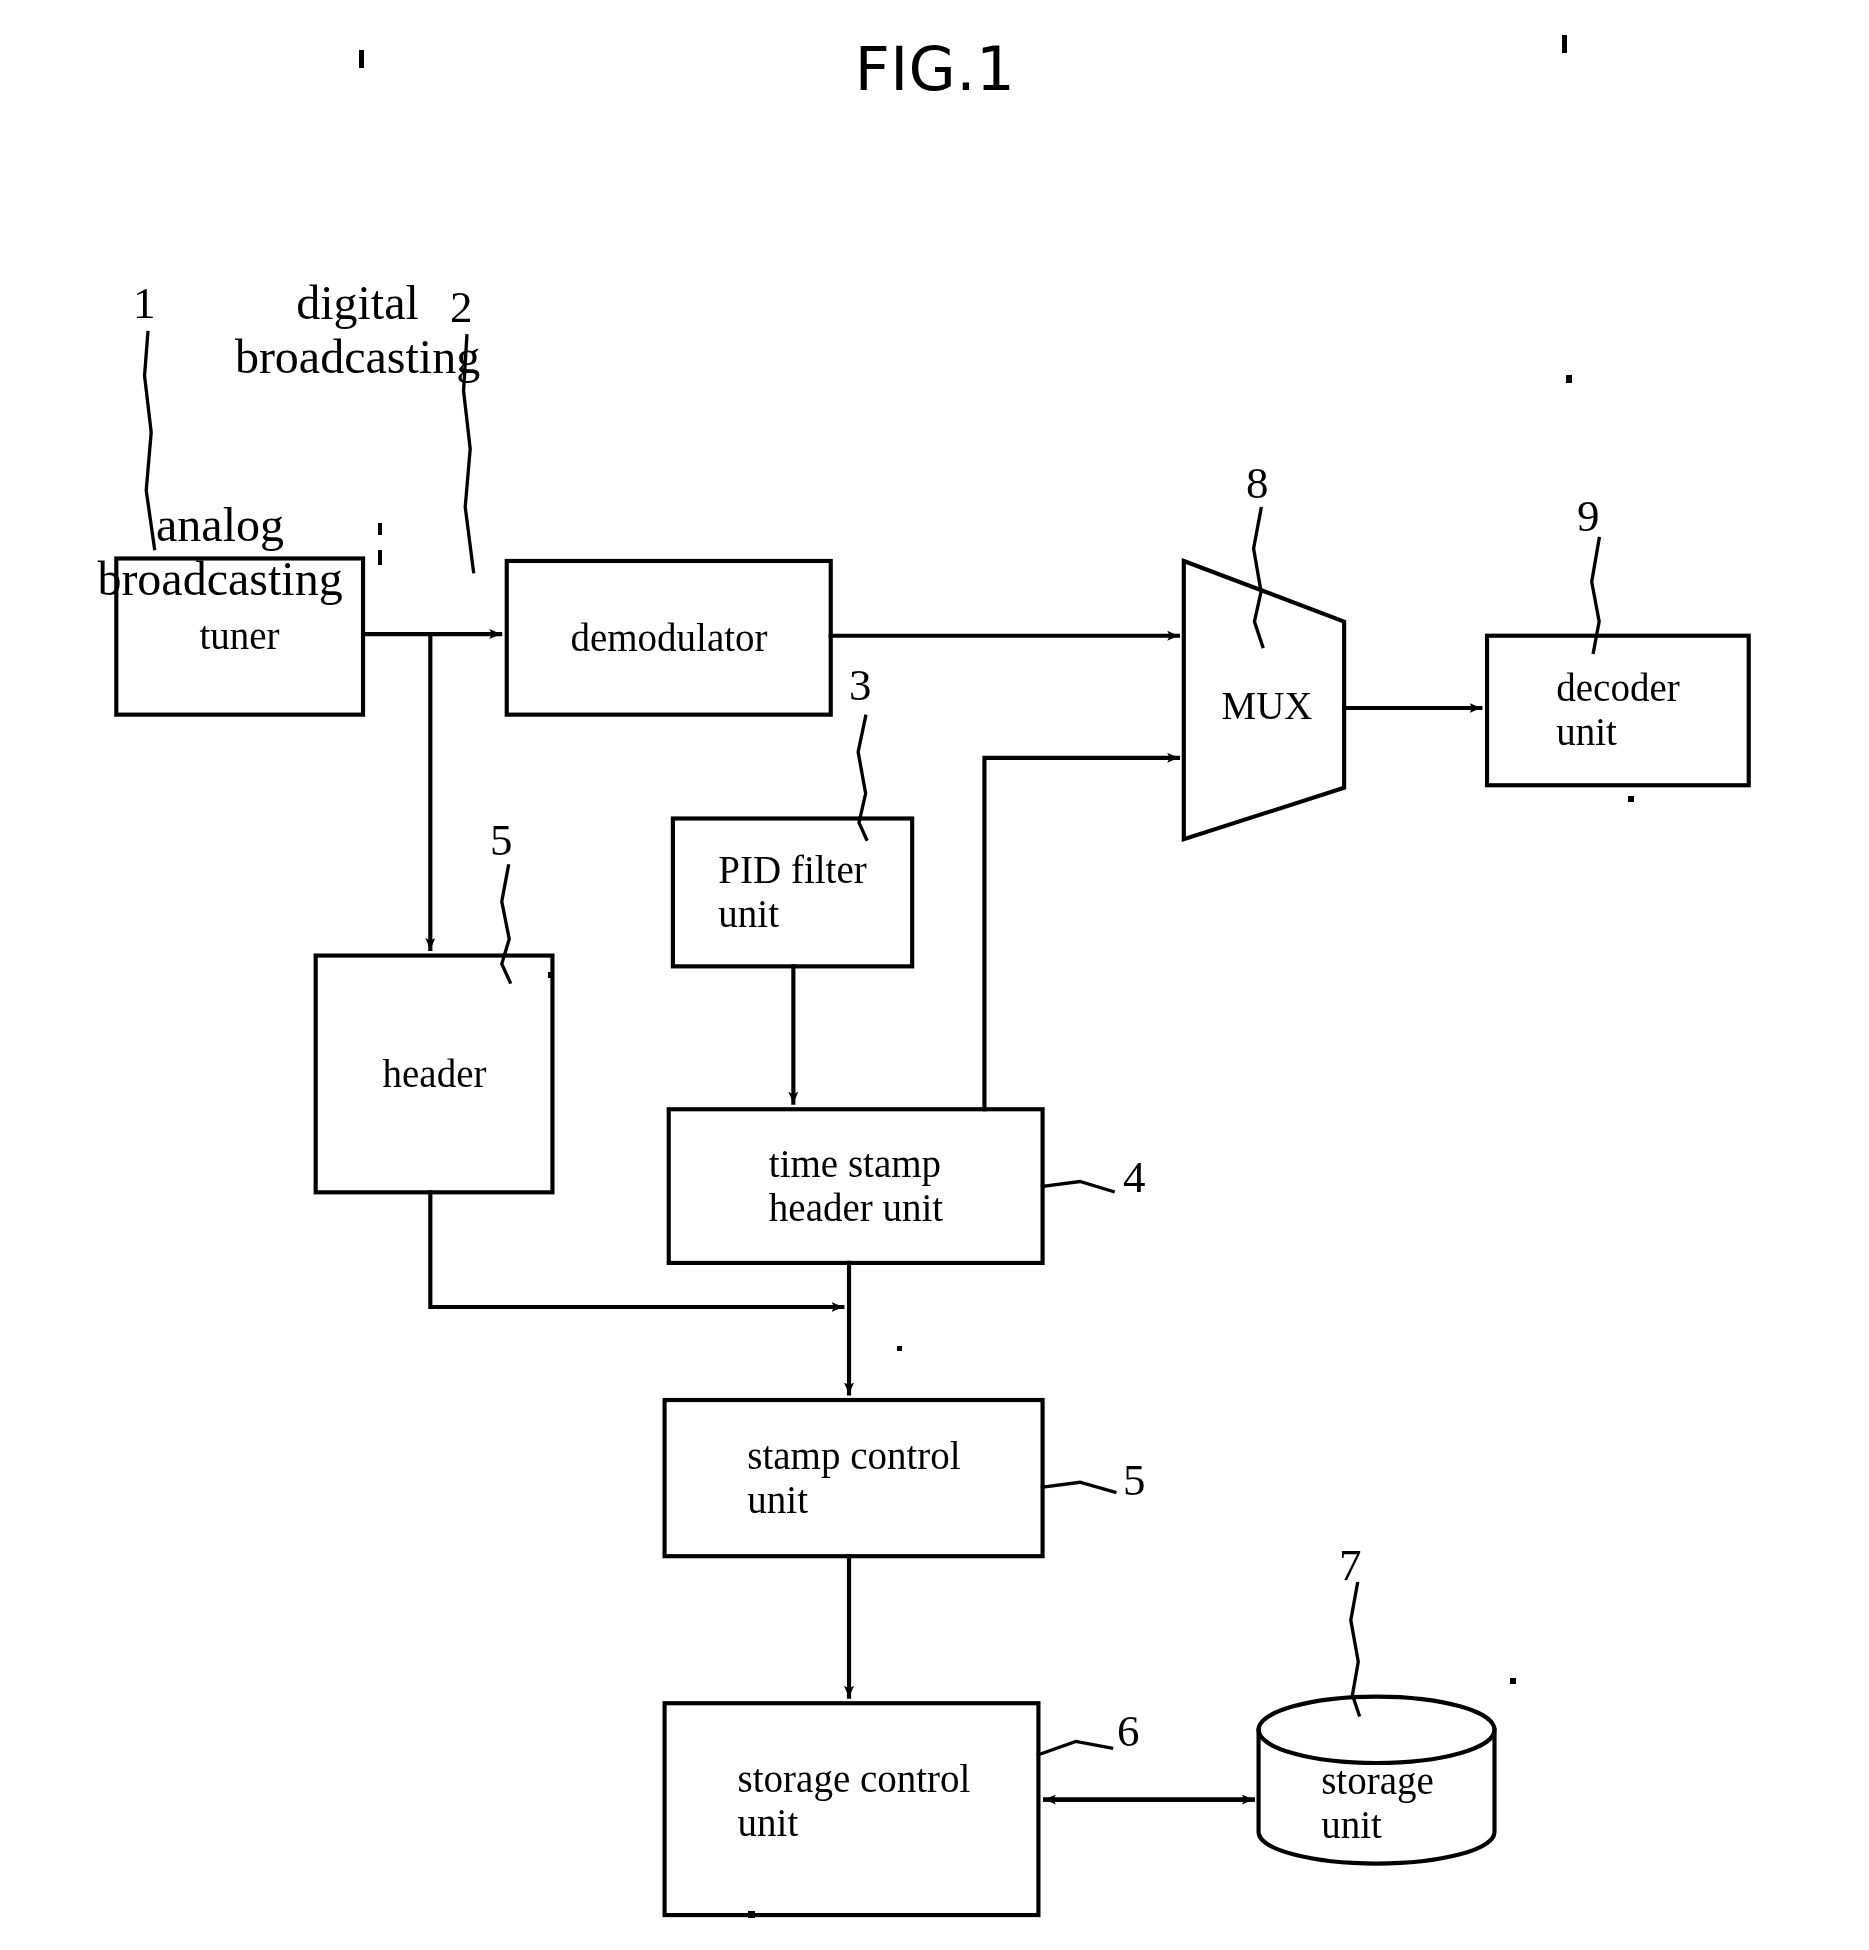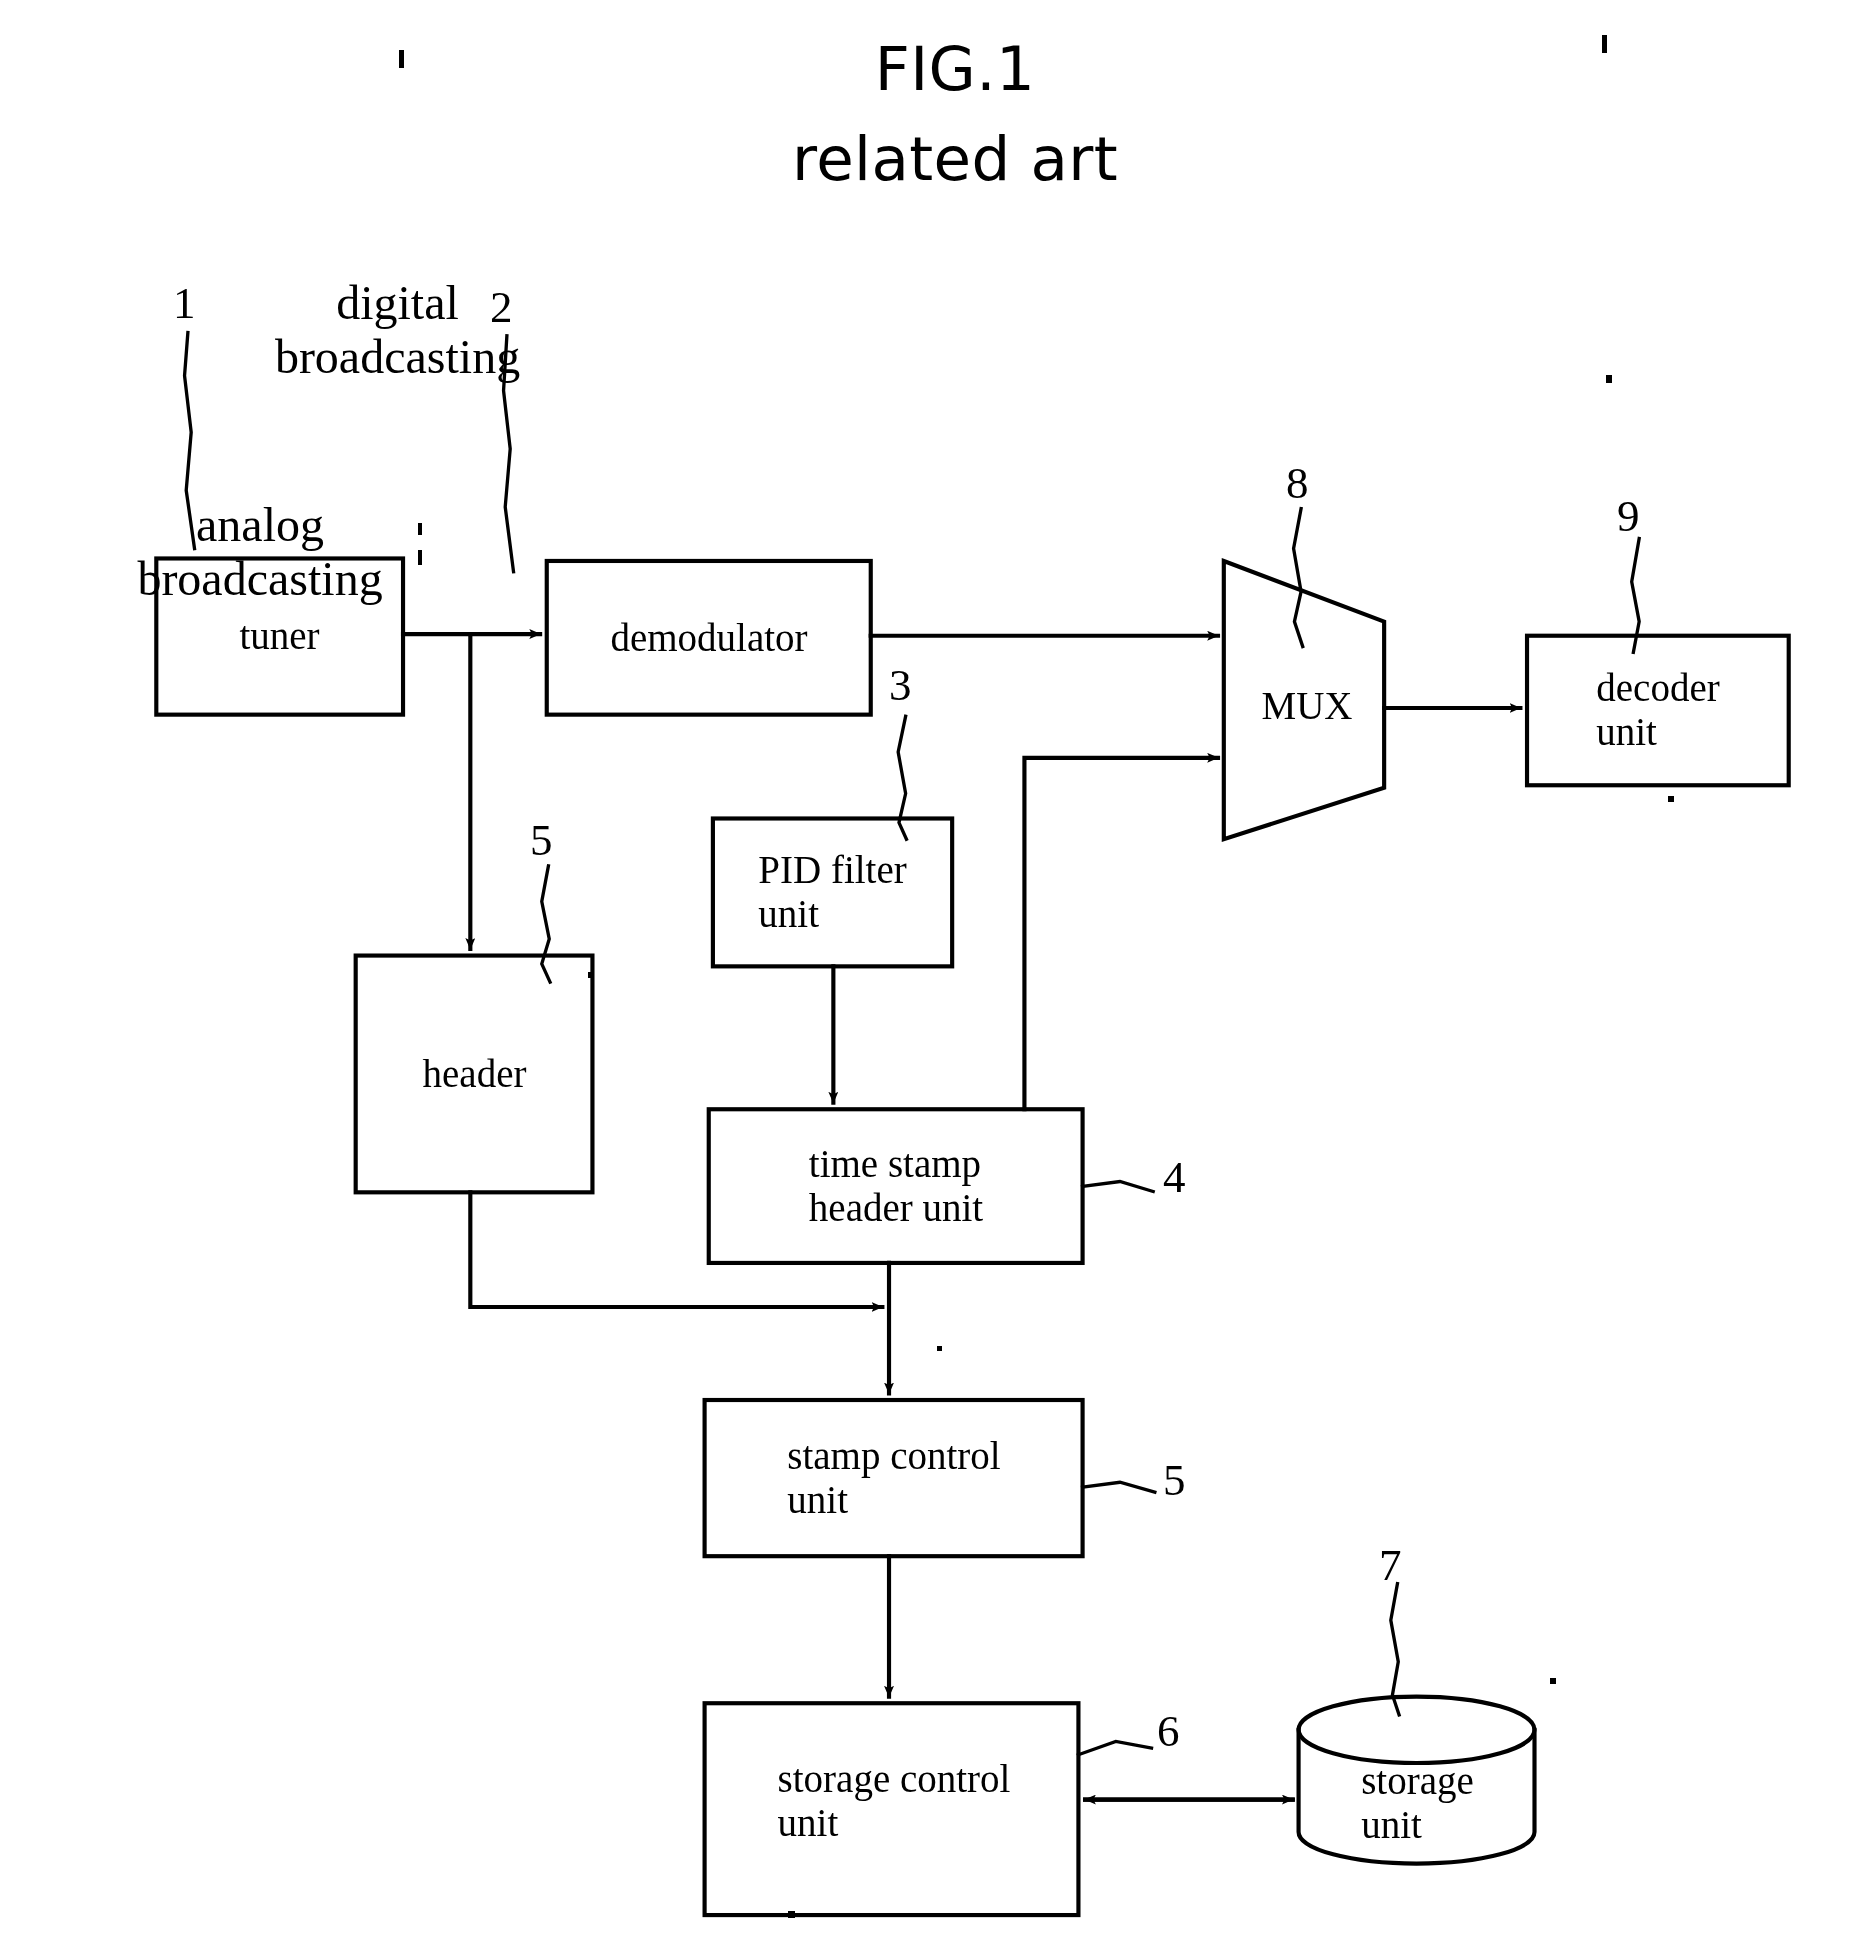--- a/index.html
+++ b/index.html
@@ -1,18 +1,18 @@
 <!DOCTYPE html>
 <html style="font-size:13.3px"><head>
 <meta charset="utf-8">
 <style>
   html,body{margin:0;padding:0;background:#ffffff;}
   body{width:1870px;height:1951px;position:relative;overflow:hidden;
        font-family:"Liberation Serif","DejaVu Serif",serif;color:#000;}
-  #figure-root{position:absolute;inset:0;margin-left:40px;}
+  #figure-root{position:absolute;inset:0;}
   svg#diagram{position:absolute;left:0;top:0;width:1870px;height:1951px;}
 
   .title-text{position:absolute;font-family:"DejaVu Sans","Liberation Sans",sans-serif;
        font-weight:400;color:#000;white-space:nowrap;letter-spacing:0.4px;}
   #fig-title{left:0;right:0;top:33px;text-align:center;font-size:61px;}
   #fig-subtitle{left:0;right:0;top:123px;text-align:center;font-size:61px;}
 
   .box-label{position:absolute;display:flex;align-items:center;justify-content:center;
        text-align:left;line-height:1.12;white-space:pre-line;
        font-family:"Liberation Serif","DejaVu Serif",serif;font-size:39px;}
@@ -21,21 +21,20 @@
   .flow-label{position:absolute;text-align:center;line-height:1.12;white-space:pre-line;
        font-family:"Liberation Serif","DejaVu Serif",serif;font-size:48px;}
   .speck{position:absolute;background:#000;}
 </style>
 </head>
 <body>
 
 <div id="figure-root">
 
   <div class="title-text" id="fig-title">FIG.1</div>
-  <div class="title-text" id="fig-subtitle">related art</div>
 
   <div class="speck" style="left:359px;top:50px;width:5px;height:18.3px;"></div>
   <div class="speck" style="left:1562px;top:35px;width:5px;height:18.3px;"></div>
   <div class="speck" style="left:1566px;top:375px;width:5.8px;height:7.5px;"></div>
   <div class="speck" style="left:378px;top:523px;width:4.2px;height:11.6px;"></div>
   <div class="speck" style="left:378px;top:550px;width:4.2px;height:15px;"></div>
   <div class="speck" style="left:548px;top:972px;width:5.8px;height:5.8px;"></div>
   <div class="speck" style="left:1628px;top:796px;width:5.8px;height:5.8px;"></div>
   <div class="speck" style="left:1510px;top:1678px;width:5.8px;height:5.8px;"></div>
   <div class="speck" style="left:748px;top:1911px;width:6.6px;height:6.6px;"></div>

